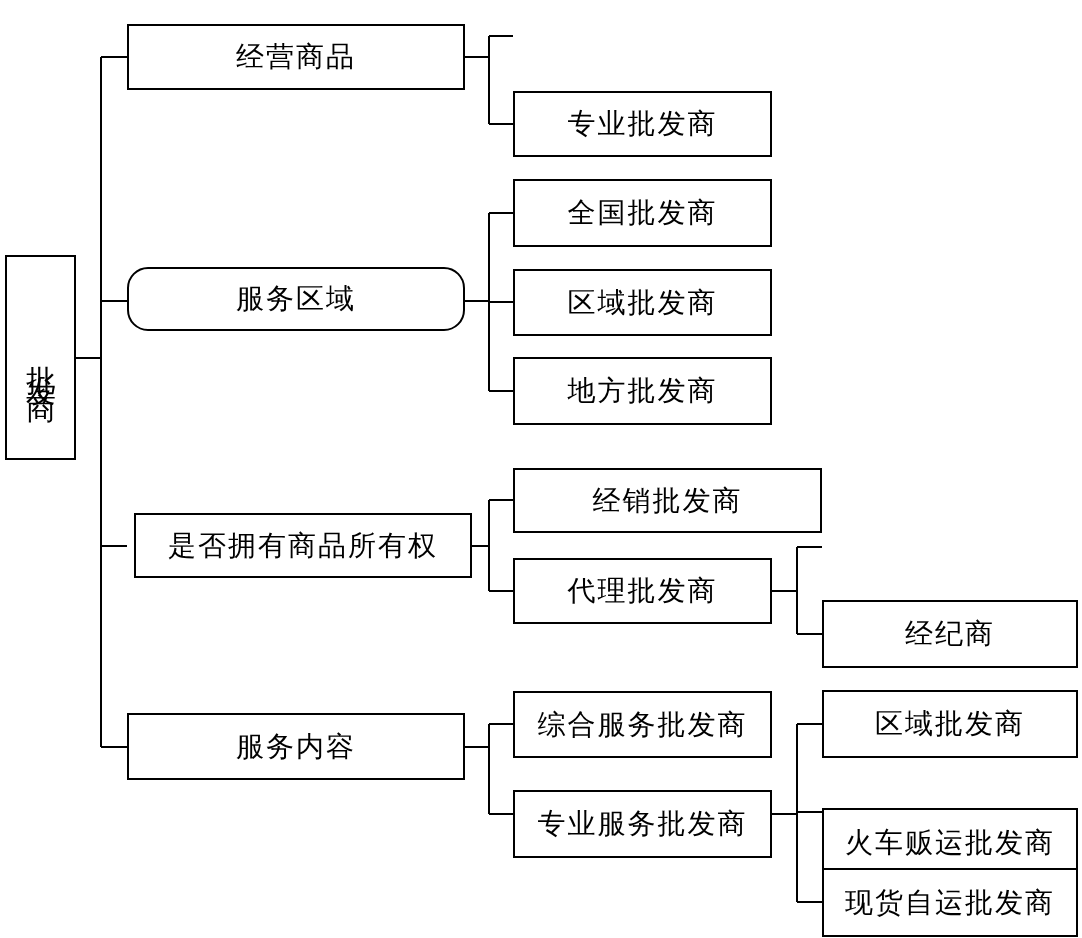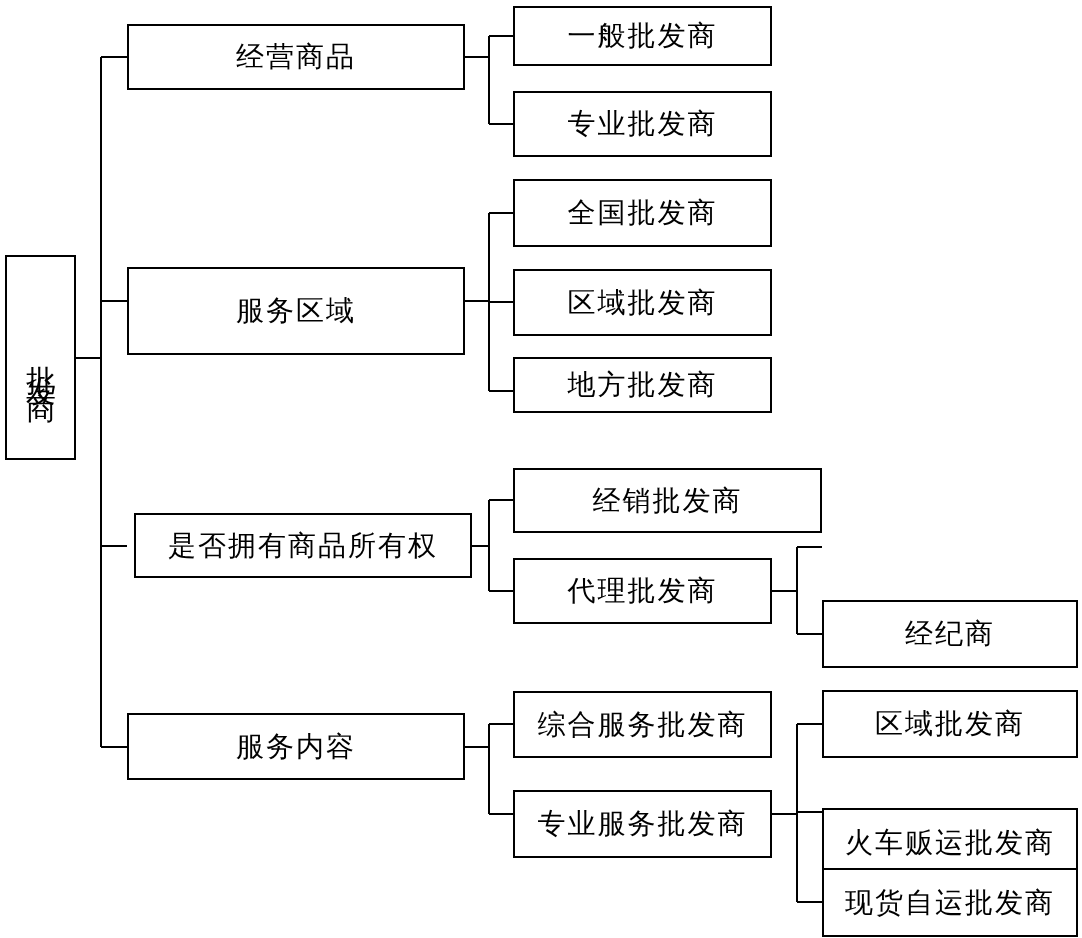--- a/index.html
+++ b/index.html
@@ -59,30 +59,29 @@
     <path d="M465 301 H489 M489 213 V391 M489 213 H513 M489 302 H513 M489 391 H513" stroke="#000000"></path>
     <path d="M465 546 H489 M489 500 V591 M489 500 H513 M489 591 H513" stroke="#000000"></path>
     <path d="M465 747 H489 M489 724 V814 M489 724 H513 M489 814 H513" stroke="#000000"></path>
     <path d="M772 591 H797 M797 547 V634 M797 547 H822 M797 634 H822" stroke="#000000"></path>
     <path d="M772 814 H797 M797 724 V902 M797 724 H822 M797 812 H822 M797 902 H822" stroke="#000000"></path>
   </svg>
 
   <div class="node vertical" style="left:5px; top:255px; width:71px; height:205px;">批发商</div>
 
   <div class="node" style="left:127px; top:24px; width:338px; height:66px;">经营商品</div>
-  <div class="node" style="left:127px; top:267px; width:338px; height:88px;">服务区域</div>
+  <div class="node" style="left:127px; top:267px; width:338px; height:64px;border-radius:21px;">服务区域</div>
   <div class="node" style="left:134px; top:513px; width:338px; height:65px;">是否拥有商品所有权</div>
   <div class="node" style="left:127px; top:713px; width:338px; height:67px;">服务内容</div>
 
-  <div class="node" style="left:513px; top:6px; width:259px; height:60px;">一般批发商</div>
   <div class="node" style="left:513px; top:91px; width:259px; height:66px;">专业批发商</div>
 
   <div class="node" style="left:513px; top:179px; width:259px; height:68px;">全国批发商</div>
   <div class="node" style="left:513px; top:269px; width:259px; height:67px;">区域批发商</div>
-  <div class="node" style="left:513px; top:357px; width:259px; height:56px;">地方批发商</div>
+  <div class="node" style="left:513px; top:357px; width:259px; height:68px;">地方批发商</div>
 
   <div class="node" style="left:513px; top:468px; width:309px; height:65px;">经销批发商</div>
   <div class="node" style="left:513px; top:558px; width:259px; height:66px;">代理批发商</div>
 
   <div class="node" style="left:513px; top:691px; width:259px; height:67px;font-family:Liberation Mono, monospace;">综合服务批发商</div>
   <div class="node" style="left:513px; top:780px; width:259px; height:68px;margin-top:10px;">专业服务批发商</div>
 
   <div class="node" style="left:822px; top:600px; width:256px; height:68px;">经纪商</div>
 
   <div class="node" style="left:822px; top:690px; width:256px; height:68px;">区域批发商</div>

